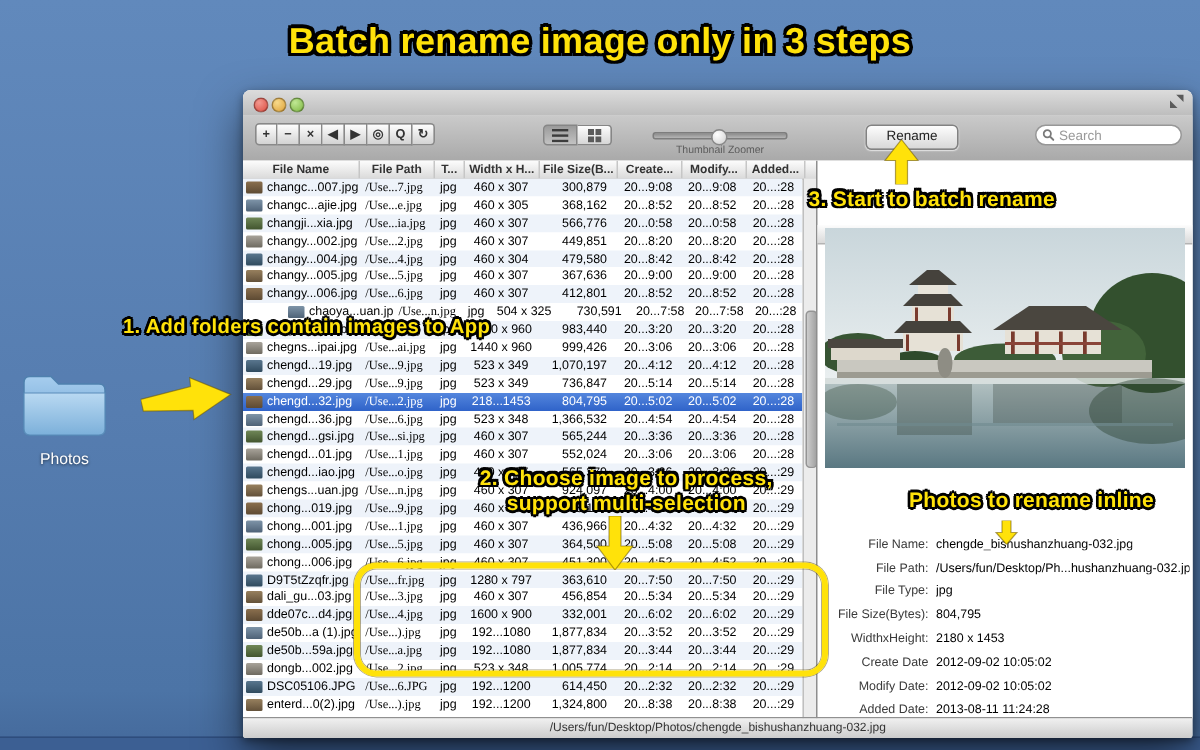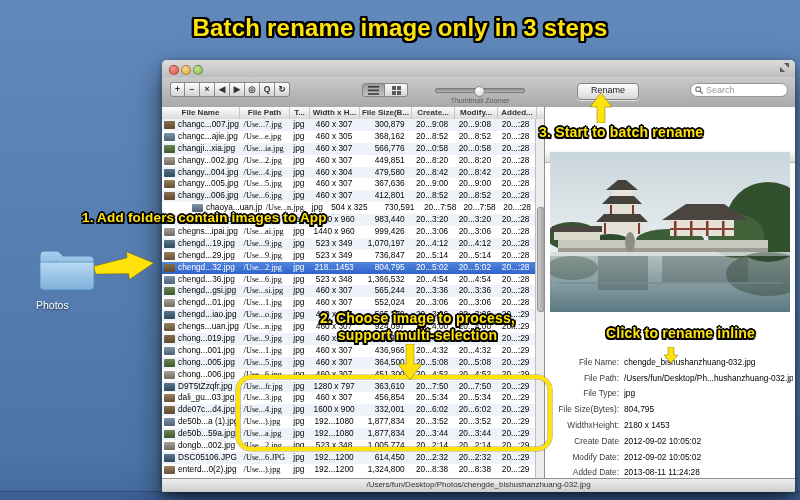--- a/index.html
+++ b/index.html
@@ -22,21 +22,21 @@
   .yarrow{position:absolute;z-index:6;}
   .yarrow polygon{fill:#ffe20a;stroke:#6b5600;stroke-width:.8;stroke-opacity:.55;}
   .arrow-folder{left:94px;top:251px;transform:rotate(-6deg);}
   .arrow-up{left:589px;top:93px;}
   .arrow-down{left:397px;top:344px;}
   .arrow-inline{left:663px;top:347px;}
   .select-rect{position:absolute;left:236px;top:375px;width:308px;height:68px;border:4px solid #ffe20a;
     border-radius:15px;z-index:5;box-shadow:0 0 0 .6px rgba(90,70,0,.5), inset 0 0 0 .6px rgba(90,70,0,.5);}
 
   
-  .folder{position:absolute;left:36px;top:245px;width:62px;z-index:2;}
+  .folder{position:absolute;left:12px;top:245px;width:62px;z-index:2;text-align:center;}
   .folder-label{margin-top:2px;font-size:10.5px;color:#fff;text-shadow:0 1px 2px rgba(0,0,0,.6);}
 
   
   .window{position:absolute;left:162px;top:60px;width:633px;height:432px;z-index:1;background:#fff;
     border-radius:5px 5px 2px 2px;box-shadow:0 14px 30px rgba(0,0,0,.55),0 2px 6px rgba(0,0,0,.4);}
   .titlebar{position:absolute;left:0;top:0;right:0;height:17px;border-radius:5px 5px 0 0;
     background:linear-gradient(#dcdcdc,#bdbdbd);border-bottom:1px solid #a2a2a2;}
   .tl{position:absolute;top:5px;width:8px;height:8px;border-radius:50%;border:.5px solid rgba(0,0,0,.3);}
   .tl.red{left:7px;background:radial-gradient(circle at 35% 30%,#f3988f,#dd4f43);}
   .tl.yel{left:19px;background:radial-gradient(circle at 35% 30%,#f7d98a,#dfa33a);}
@@ -716,21 +716,21 @@
     <div class="statusbar">/Users/fun/Desktop/Photos/chengde_bishushanzhuang-032.jpg</div>
   </div>
 
   <div class="select-rect"></div>
   <div class="ann step1">1. Add folders contain images to App</div>
   <div class="ann step2">
     <div>2. Choose image to process,</div>
     <div>support multi-selection</div>
   </div>
   <div class="ann step3">3. Start to batch rename</div>
-  <div class="ann inline-note">Click to rename inline</div>
+  <div class="ann inline-note">Photos to rename inline</div>
 
   <svg class="yarrow arrow-folder" width="62" height="32" viewBox="0 0 62 32">
     <polygon points="0,12 34,7 34,1 60,15 34,29 34,23 1,20"></polygon>
   </svg>
   <svg class="yarrow arrow-up" width="24" height="30" viewBox="0 0 24 30">
     <polygon points="12,0 23,14 16,14 16,30 8,30 8,14 1,14"></polygon>
   </svg>
   <svg class="yarrow arrow-down" width="26" height="36" viewBox="0 0 26 36">
     <polygon points="13,36 25,20 17,20 17,0 9,0 9,20 1,20"></polygon>
   </svg>

